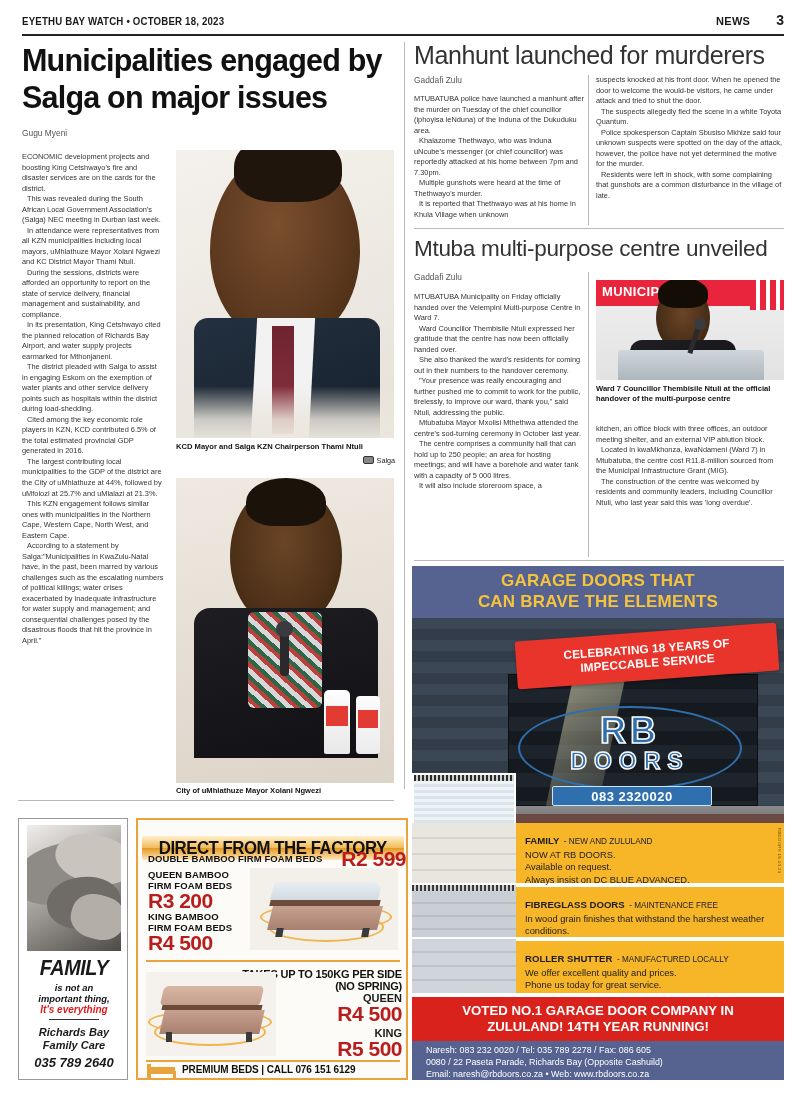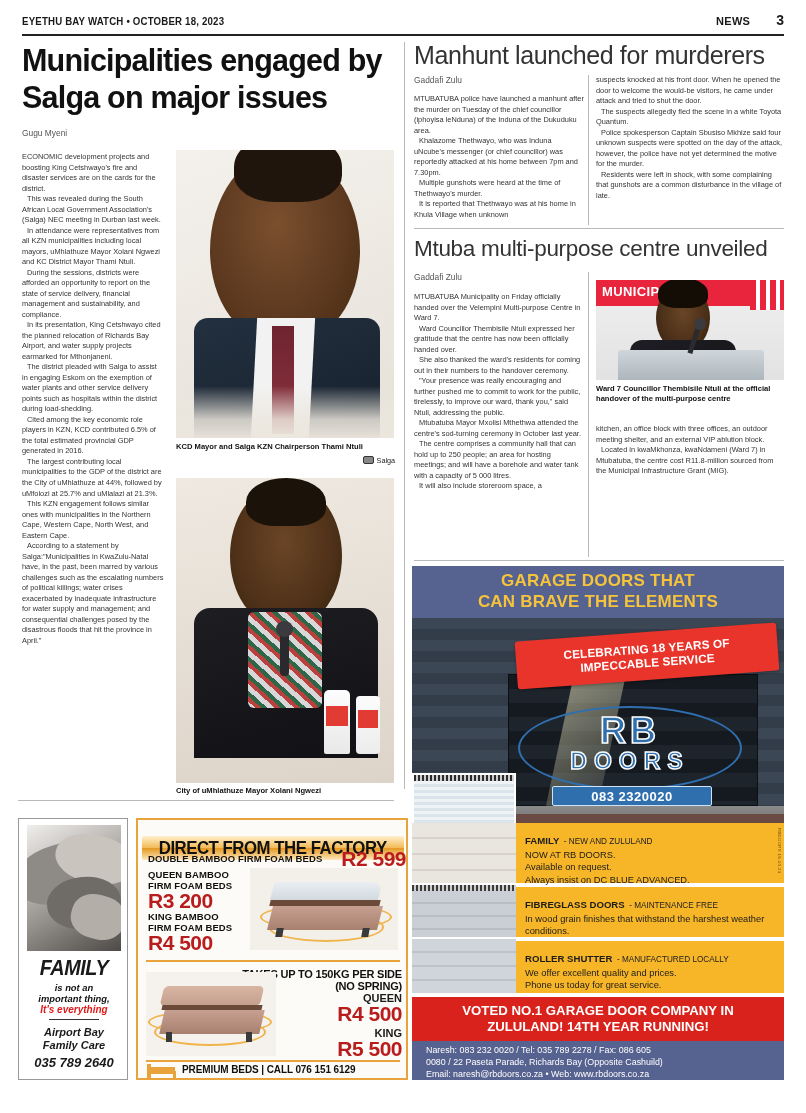--- a/index.html
+++ b/index.html
@@ -346,36 +346,37 @@
     <div style="position:absolute;left:34px;top:60px;width:106px;height:46px;background:linear-gradient(160deg,#1e1e24,#121216);border-radius:12px 12px 0 0;"></div>
     <div style="position:absolute;left:22px;top:70px;width:146px;height:34px;background:linear-gradient(180deg,#cfd6db,#a9b2b9);border-radius:3px;"></div>
     <div style="position:absolute;left:96px;top:44px;width:5px;height:30px;background:#2b2b2f;transform:rotate(18deg);"></div>
     <div style="position:absolute;left:98px;top:38px;width:12px;height:12px;background:#3a3a3f;border-radius:50%;"></div>
   </div>
   <div id="photo3-cap">Ward 7 Councillor Thembisile Ntuli at the official handover of the multi-purpose centre</div>
 
   <div id="mid2-c2" class="body-col">
     <p class="first">kitchen, an office block with three offices, an outdoor meeting shelter, and an external VIP ablution block.</p>
     <p>Located in kwaMkhonza, kwaNdameni (Ward 7) in Mtubatuba, the centre cost R11.8-million sourced from the Municipal Infrastructure Grant (MIG).</p>
+    <p>The construction of the centre was welcomed by residents and community leaders, including Councillor Ntuli, who last year said this was 'long overdue'.</p>
   </div>
 
   <div id="ad-family">
     <div id="family-photo">
       <div style="position:absolute;left:0;top:0;width:100%;height:100%;background:linear-gradient(150deg,#f0eeec,#9a9691 55%,#4d4a47 100%);"></div>
       <div style="position:absolute;left:-14px;top:20px;width:92px;height:58px;background:#8e8a85;border-radius:50% 40% 44% 50%;transform:rotate(-16deg);"></div>
       <div style="position:absolute;left:28px;top:10px;width:78px;height:48px;background:#c9c4be;border-radius:46% 48% 42% 50%;transform:rotate(10deg);"></div>
       <div style="position:absolute;left:20px;top:52px;width:74px;height:52px;background:#6f6b67;border-radius:48%;transform:rotate(-6deg);"></div>
       <div style="position:absolute;left:44px;top:70px;width:54px;height:44px;background:#b3aea8;border-radius:44%;transform:rotate(14deg);"></div>
     </div>
     <div id="family-word">FAMILY</div>
     <div id="family-l1">is not an</div>
     <div id="family-l2">important thing,</div>
     <div id="family-l3">It's everything</div>
     <div id="family-sep"></div>
-    <div id="family-n1">Airport Bay</div>
+    <div id="family-n1">Richards Bay</div>
     <div id="family-n2">Family Care</div>
     <div id="family-tel">035 789 2640</div>
   </div>
 
   <div id="ad-beds">
     <div id="beds-banner">
       <span>DIRECT FROM THE FACTORY</span>
     </div>
     <div id="beds-row1" class="beds-lbl">DOUBLE BAMBOO FIRM FOAM BEDS</div>
     <div id="beds-p1" class="beds-price">R2 599</div>

